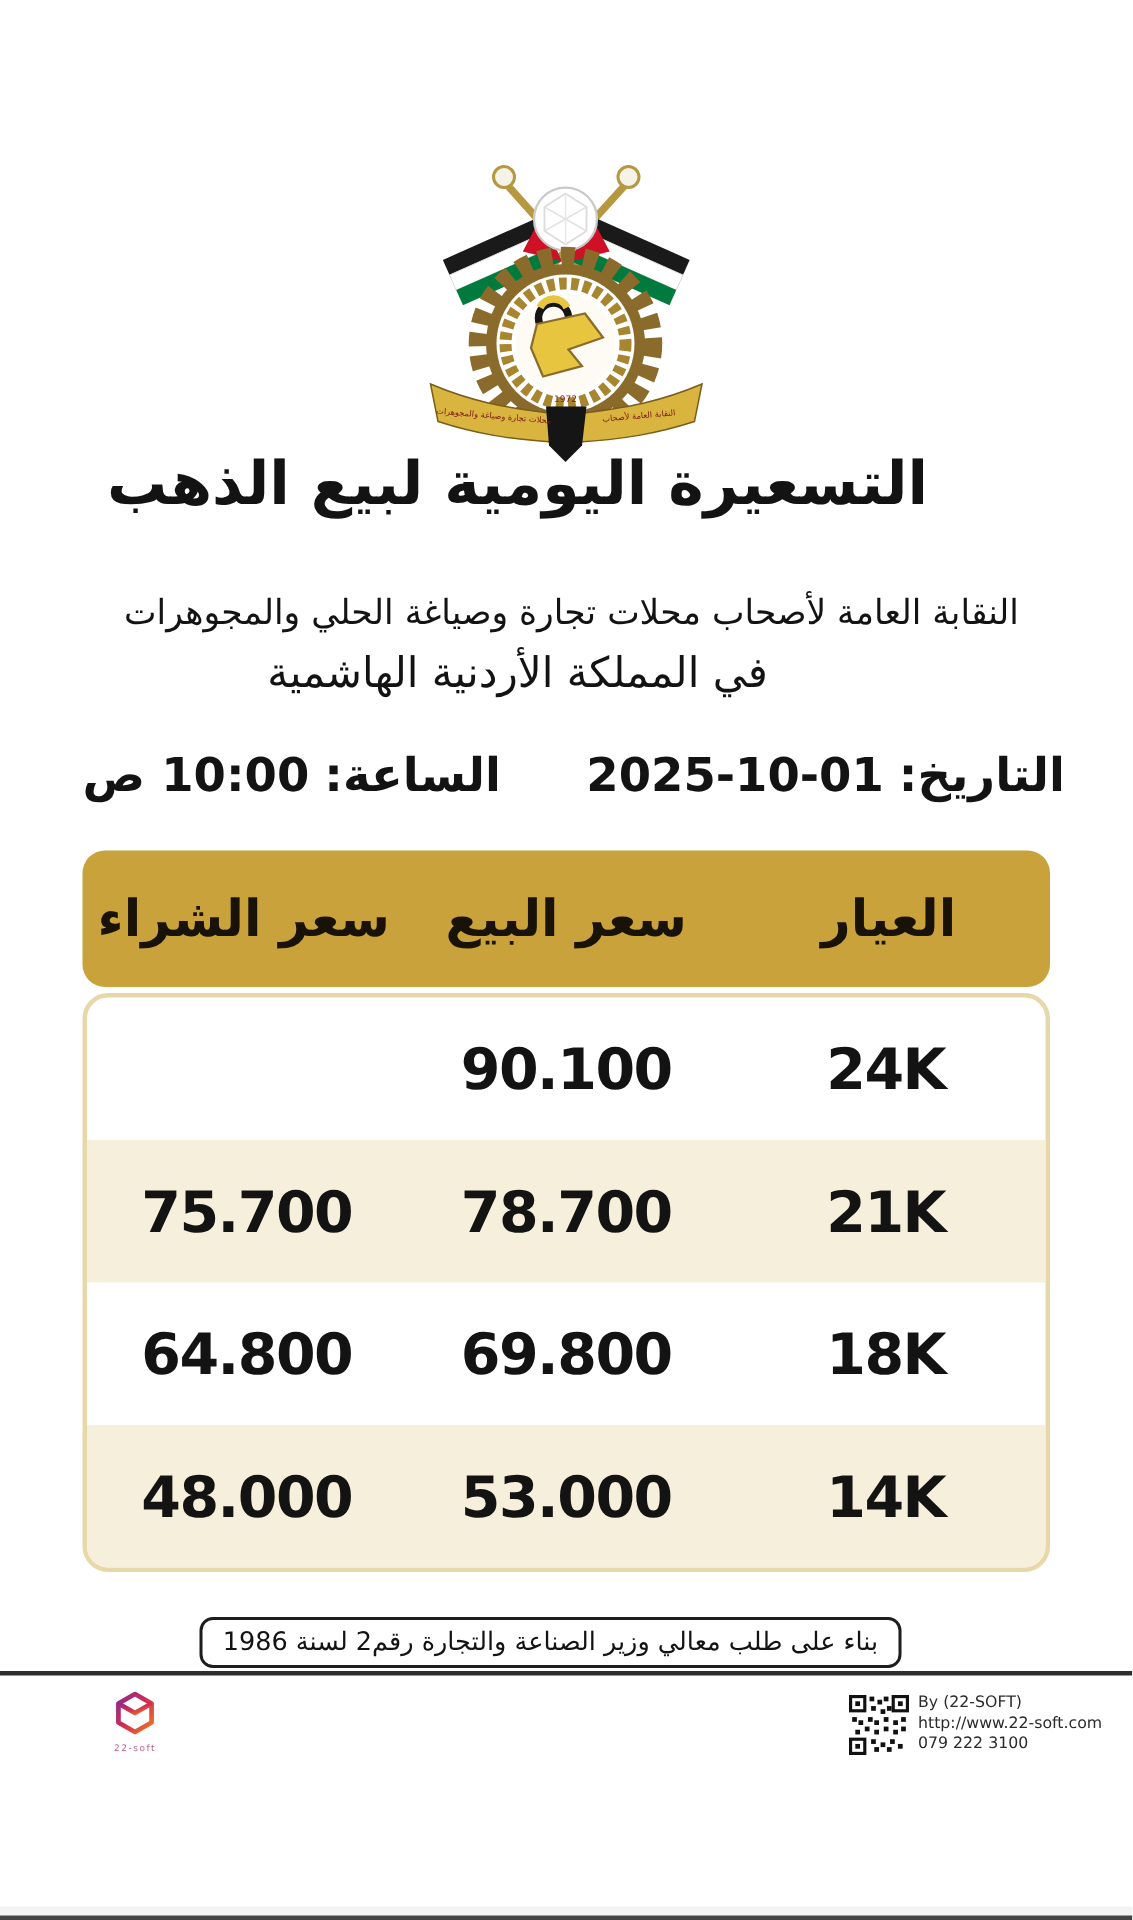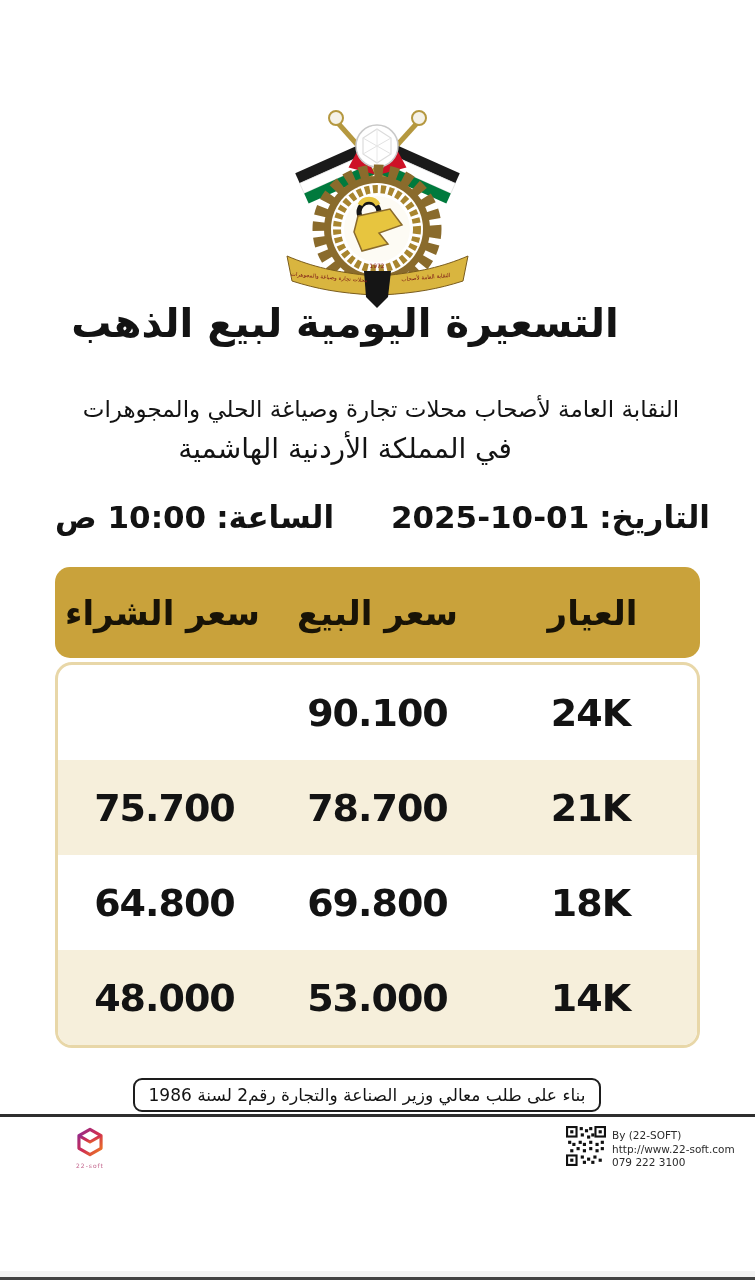--- a/index.html
+++ b/index.html
@@ -21,21 +21,21 @@
          border-radius:17px;overflow:hidden;background:#fff;direction:rtl;}
   .trow{height:95px;display:grid;grid-template-columns:1fr 1fr 1fr;align-items:center;
         text-align:center;font-size:38px;font-weight:bold;letter-spacing:-1px;}
   .trow.alt{background:#F6EFDB;}
   .note{position:absolute;top:1066px;left:133px;width:468px;box-sizing:border-box;
         border:2px solid #1d1d1d;border-radius:9px;padding:5px 10px;font-size:17px;
         text-align:center;direction:rtl;white-space:nowrap;margin-top:12px;}
   .divider{position:absolute;top:1114px;left:0;width:755px;height:3px;background:#2e2e2e;}
   .credit-left{position:absolute;left:70px;top:1127px;width:40px;text-align:center;}
   .cube-caption{font-size:6px;color:#c2628a;margin-top:1px;letter-spacing:1px;}
-  .credit-right{position:absolute;left:566px;top:1126px;display:flex;gap:6px;align-items:flex-start;}
+  .credit-right{position:absolute;left:566px;top:1126px;display:flex;gap:6px;align-items:flex-end;}
   .credit-lines{font-size:10.5px;line-height:13.5px;color:#2b2b2b;padding-top:3px;}
   .strip-light{position:absolute;top:1271px;left:0;width:755px;height:6px;background:#f3f3f3;}
   .strip-dark{position:absolute;top:1277px;left:0;width:755px;height:3px;background:#434343;}
 </style>
 </head>
 <body>
 
 <div class="page">
 
   <svg class="emblem" width="215" height="232" viewBox="0 0 215 232">

